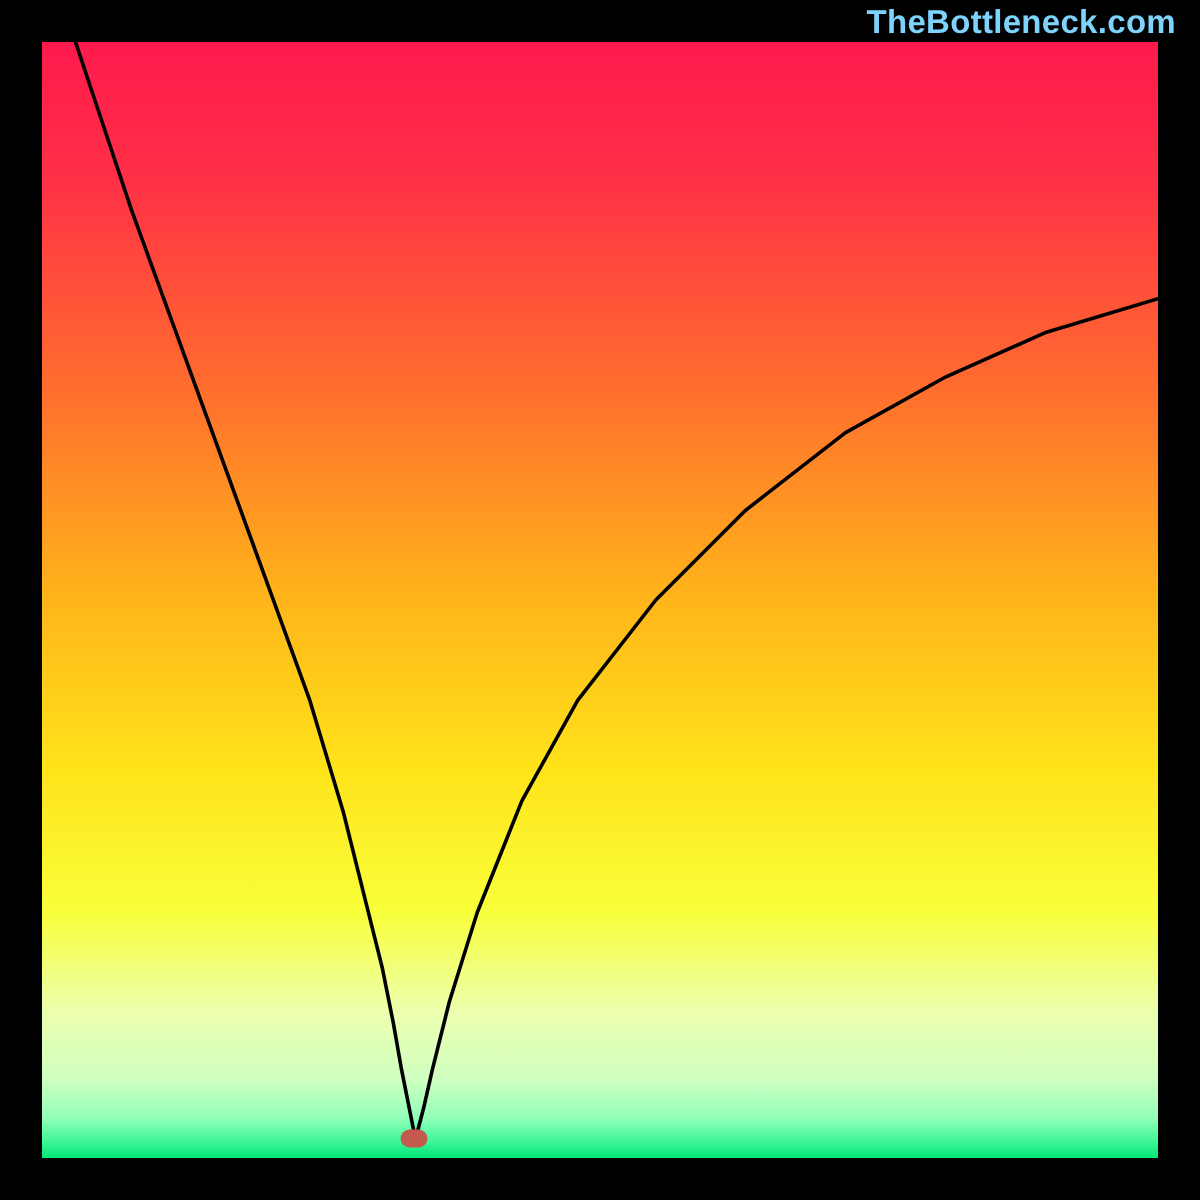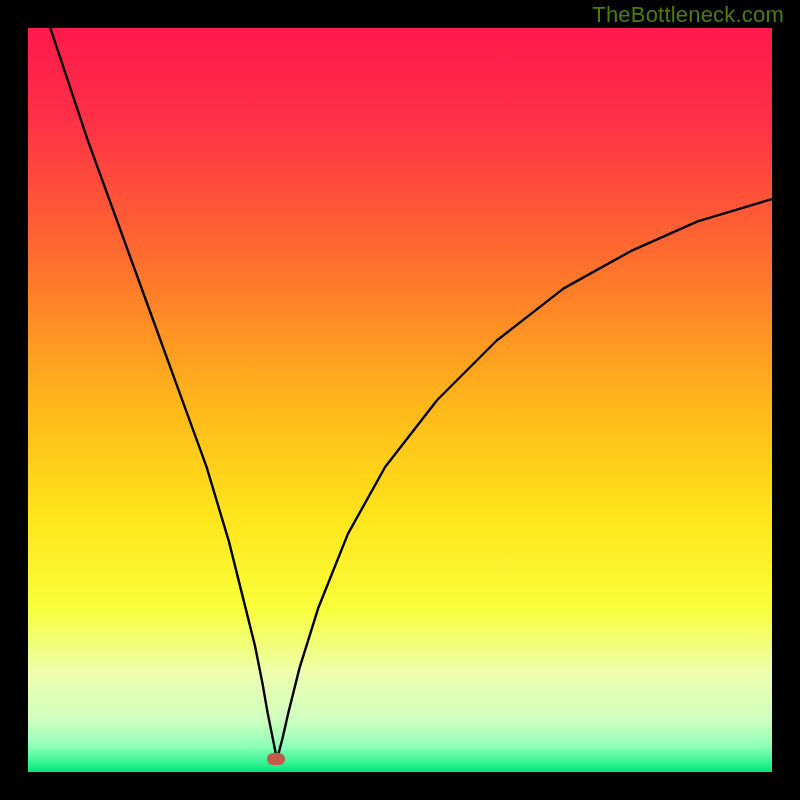--- a/index.html
+++ b/index.html
@@ -14,23 +14,23 @@
   .frame {
     position: relative;
     width: 800px;
     height: 800px;
     background: #000;
   }
   .watermark {
     position: absolute;
     top: 2px;
     right: 16px;
-    color: #4d7c0f;
+    color: #7dd3fc;
     font-size: 22px;
-    font-weight: 400;
+    font-weight: 700;
     letter-spacing: 0.2px;
     z-index: 10;
   }
   .plot-area {
     position: absolute;
     left: 28px;
     top: 28px;
     width: 744px;
     height: 744px;
   }

